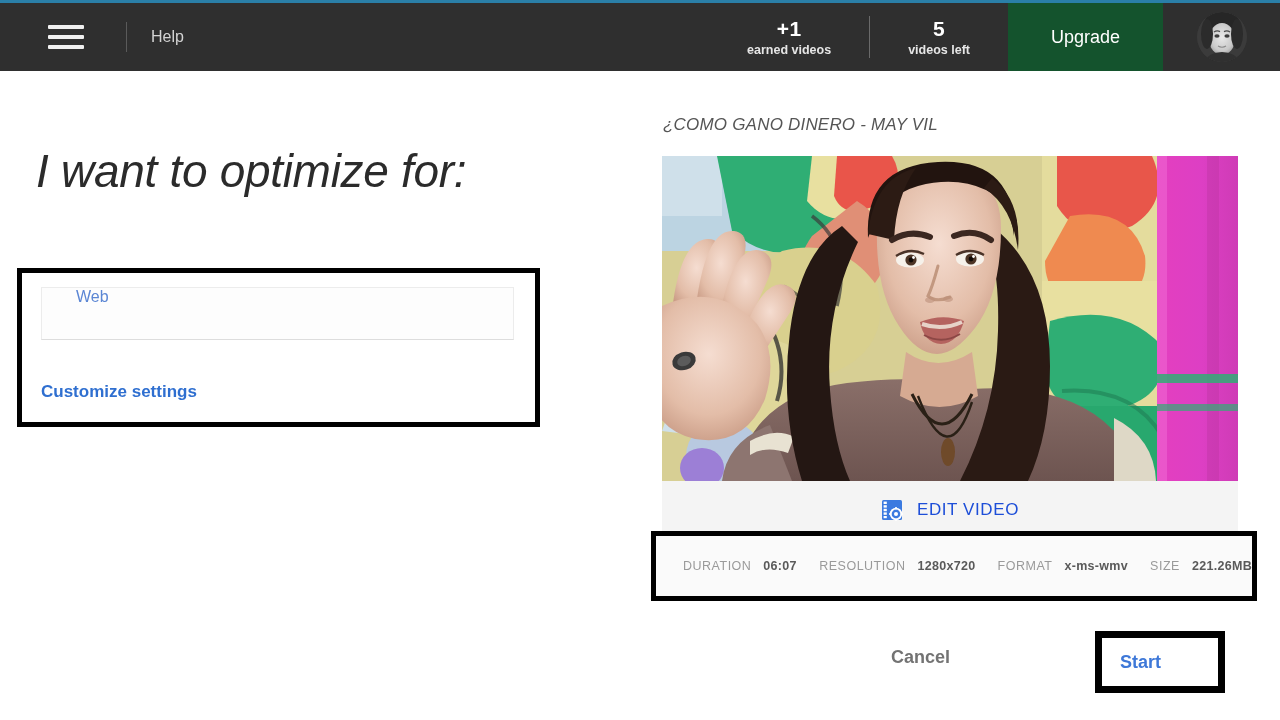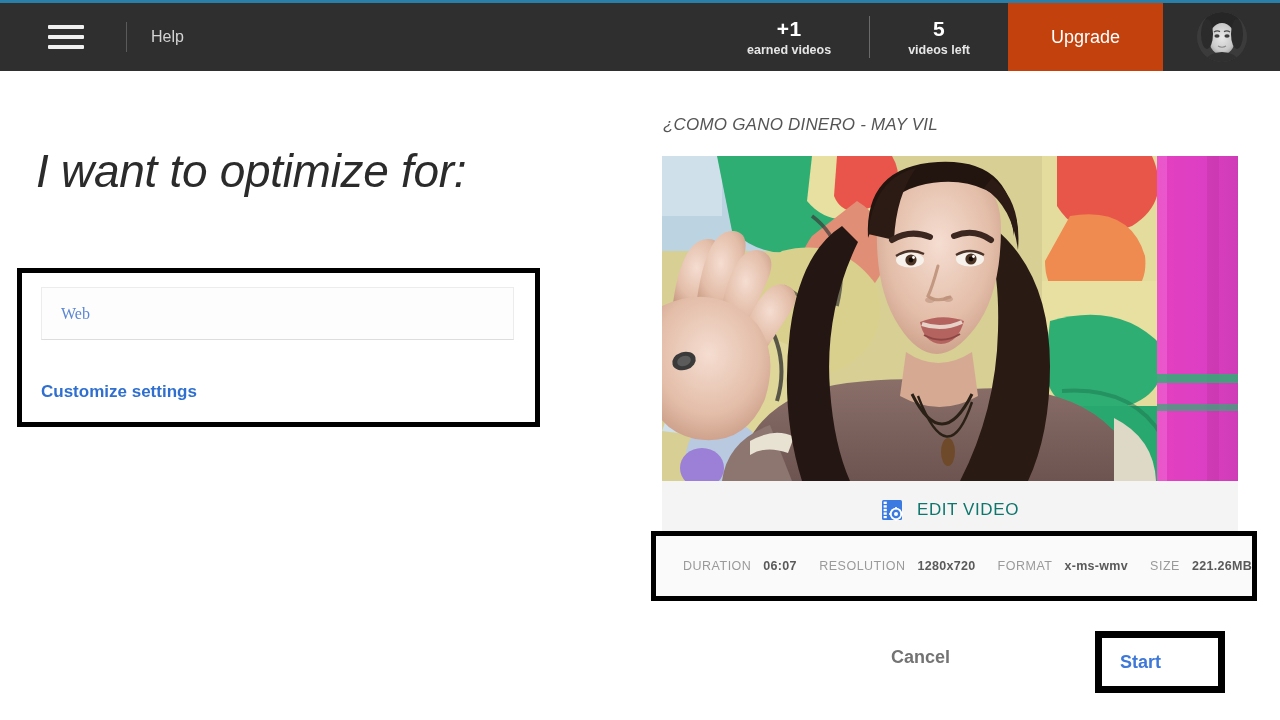--- a/index.html
+++ b/index.html
@@ -111,21 +111,21 @@
   }
   #stats-divider {
     width: 1px;
     height: 42px;
     background: #6a6a6a;
   }
 
   #upgrade-button {
     width: 155px;
     height: 68px;
-    background: #c2410c;
+    background: #14532d;
     color: #ffffff;
     font-size: 18px;
     display: flex;
     align-items: center;
     justify-content: center;
     cursor: pointer;
     flex: 0 0 auto;
   }
 
   #avatar-zone {
@@ -181,24 +181,22 @@
   #preset-select {
     position: absolute;
     left: 19px;
     top: 14px;
     width: 473px;
     height: 53px;
     background: #fdfdfd;
     border: 1px solid #ececec;
     border-bottom: 1px solid #dddddd;
     display: flex;
-    align-items: center;
-    padding-left: 19px;
-    cursor: pointer;
-    font-family: Liberation Serif, serif;
+    padding-left: 34px;
+    cursor: pointer;
   }
   #preset-select-value {
     font-size: 16px;
     color: #5b86d4;
   }
 
   #customize-settings {
     position: absolute;
     left: 19px;
     top: 109px;
@@ -252,21 +250,21 @@
     justify-content: center;
     cursor: pointer;
   }
   #edit-video-icon {
     width: 22px; height: 22px;
     margin-right: 14px;
     flex: 0 0 auto;
   }
   #edit-video-label {
     font-size: 17px;
-    color: #0f766e;
+    color: #1d4ed8;
     letter-spacing: 0.6px;
   }
 
   #meta-box {
     position: absolute;
     left: 51px;
     top: 460px;
     width: 606px;
     height: 70px;
     border: 5px solid #000000;

